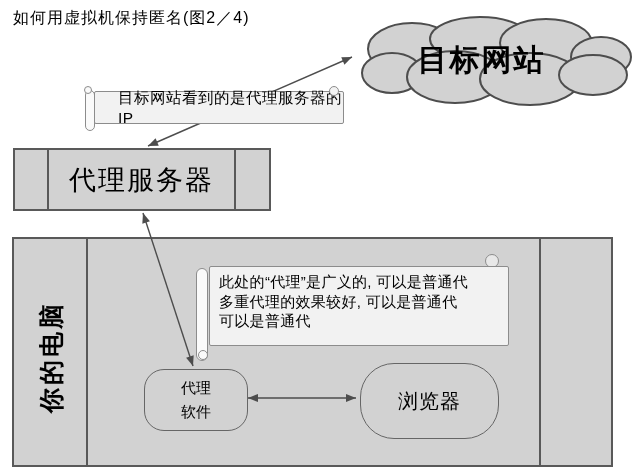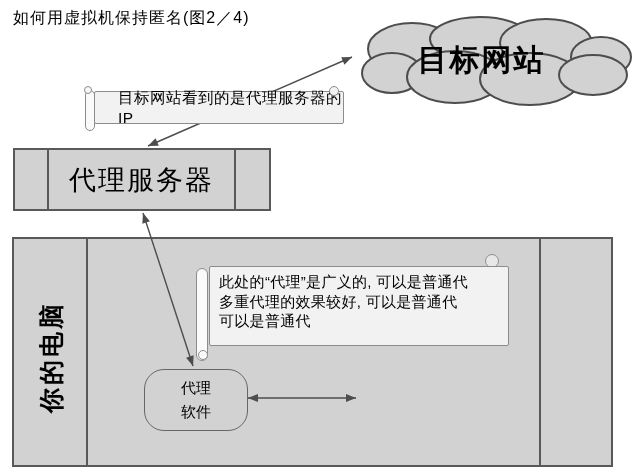--- a/index.html
+++ b/index.html
@@ -104,20 +104,23 @@
     <div class="vline r"></div>
     <div class="abs" id="computer-label">你的电脑</div>
 
     <div class="abs node" id="node-proxy-sw">
       <div>
         <div>代理</div>
         <div>软件</div>
       </div>
     </div>
 
+    <div class="abs node" id="node-browser">
+      <span>浏览器</span>
+    </div>
   </div>
 
   <svg id="arrows" width="634" height="476" viewBox="0 0 634 476">
     <defs>
       <marker id="ah" markerUnits="userSpaceOnUse" markerWidth="12" markerHeight="10" refX="11" refY="5" orient="auto-start-reverse">
         <path d="M1,1 L11,5 L1,9 Z" fill="#4d4d4d"></path>
       </marker>
     </defs>
     <g stroke="#4d4d4d" stroke-width="1.4">
       <line x1="148" y1="146" x2="352" y2="57" marker-start="url(#ah)" marker-end="url(#ah)"></line>

